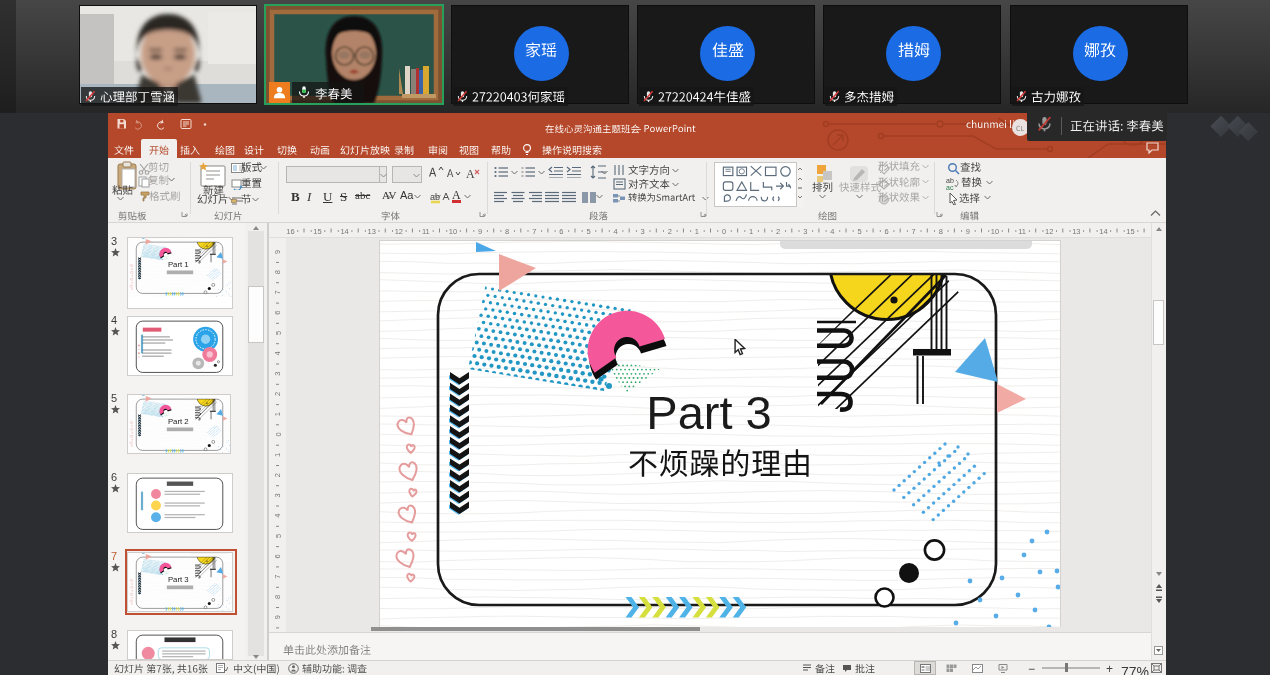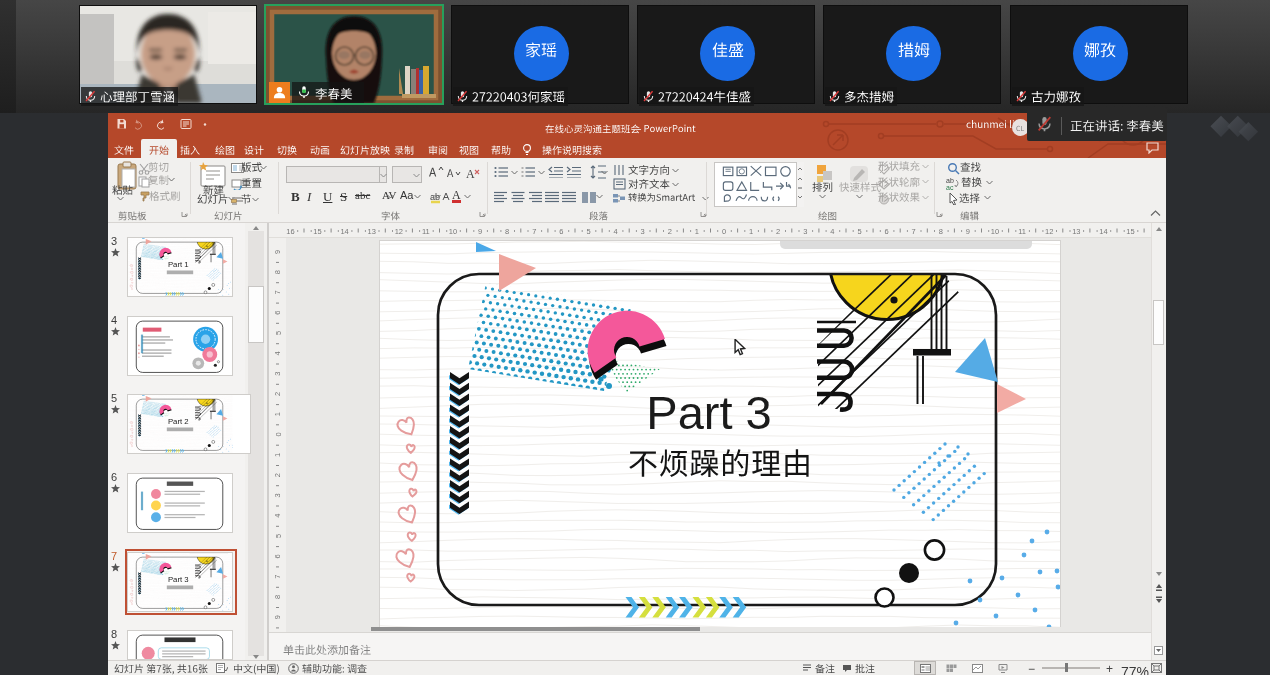--- a/index.html
+++ b/index.html
@@ -1635,21 +1635,21 @@
 <svg class="abs" style="left:520.4px;top:333px;overflow:visible" width="187" height="40">
       <path transform="translate(0,28.5)" d="M16.8 -14.3C20.3 -11.9 24.8 -8.4 27.0 -6.1L28.8 -7.8C26.6 -10.1 22.0 -13.5 18.4 -15.8ZM2.1 -23.1V-20.8H15.4C12.4 -15.7 7.3 -10.6 1.3 -7.6C1.8 -7.1 2.5 -6.2 2.9 -5.7C7.0 -7.9 10.7 -10.9 13.8 -14.4V2.3H16.2V-17.5C17.0 -18.6 17.7 -19.7 18.3 -20.8H27.9V-23.1Z M51.5 -2.7C53.8 -1.3 56.6 1.0 58.0 2.4L59.3 0.6C57.9 -0.8 54.9 -2.9 52.7 -4.3ZM50.0 -14.9V-8.8C50.0 -5.7 49.2 -1.6 42.0 0.8C42.5 1.2 43.1 1.9 43.4 2.4C51.2 -0.4 52.2 -5.0 52.2 -8.8V-14.9ZM41.4 -20.0C41.0 -18.2 40.2 -15.4 39.5 -13.8L40.9 -13.1C41.6 -14.7 42.5 -17.2 43.2 -19.2ZM34.0 -19.1C33.8 -16.7 33.2 -13.6 32.3 -11.8L34.0 -11.1C35.0 -13.1 35.5 -16.3 35.6 -18.9ZM44.4 -18.5V-4.4H46.4V-16.5H55.5V-4.4H57.6V-18.5H51.1L52.2 -21.6H58.9V-23.6H43.1V-21.6H49.9C49.7 -20.6 49.4 -19.4 49.1 -18.5ZM36.9 -25.0V-14.9C36.9 -9.4 36.4 -3.7 32.0 0.6C32.5 1.0 33.2 1.7 33.5 2.2C35.9 -0.2 37.3 -3.0 38.0 -5.9C39.2 -4.4 40.7 -2.3 41.3 -1.2L42.9 -2.9C42.2 -3.7 39.4 -7.3 38.5 -8.2C38.8 -10.4 38.9 -12.7 38.9 -14.9V-25.0Z M65.5 -22.0H70.6V-16.8H65.5ZM78.2 -22.7H84.3V-19.8H78.2ZM76.2 -24.4V-18.2H86.4V-24.4ZM75.2 -15.1H78.9V-11.8H75.2ZM83.7 -15.1H87.5V-11.8H83.7ZM62.6 -0.8 63.1 1.2C65.9 0.3 69.6 -1.0 73.2 -2.2L72.8 -4.0L69.3 -2.9V-8.5H72.5V-10.4H69.3V-14.9H72.5V-23.9H63.8V-14.9H67.5V-2.3L65.4 -1.6V-11.8H63.6V-1.1ZM72.9 -7.9V-5.9H79.1C77.5 -3.6 75.0 -1.4 72.5 -0.3C72.9 0.1 73.6 0.8 73.9 1.3C76.2 0.1 78.7 -2.2 80.3 -4.6V2.4H82.5V-4.9C84.1 -2.4 86.7 -0.0 89.0 1.2C89.3 0.7 90.0 -0.1 90.5 -0.5C88.1 -1.6 85.5 -3.7 83.9 -5.9H90.0V-7.9H82.5V-10.2H89.4V-16.8H81.9V-10.2H80.7V-16.8H73.4V-10.2H80.3V-7.9Z M109.0 -12.7C110.6 -10.5 112.7 -7.5 113.6 -5.7L115.5 -6.9C114.5 -8.6 112.4 -11.5 110.7 -13.7ZM99.6 -25.3C99.4 -23.8 98.9 -21.8 98.4 -20.4H95.0V1.6H97.1V-0.8H105.5V-20.4H100.4C101.0 -21.7 101.5 -23.3 102.0 -24.8ZM97.1 -18.4H103.4V-12.0H97.1ZM97.1 -2.8V-10.0H103.4V-2.8ZM110.3 -25.3C109.4 -21.2 107.8 -17.0 105.7 -14.4C106.2 -14.1 107.2 -13.4 107.6 -13.1C108.6 -14.5 109.6 -16.3 110.4 -18.4H118.1C117.7 -6.4 117.2 -1.7 116.3 -0.7C115.9 -0.3 115.6 -0.2 115.0 -0.2C114.3 -0.2 112.5 -0.2 110.5 -0.4C110.9 0.2 111.2 1.1 111.3 1.8C113.0 1.9 114.7 1.9 115.7 1.8C116.8 1.7 117.5 1.5 118.2 0.6C119.4 -0.9 119.8 -5.5 120.2 -19.3C120.3 -19.6 120.3 -20.5 120.3 -20.5H111.2C111.7 -21.9 112.1 -23.4 112.5 -24.8Z M137.5 -16.2H142.1V-12.3H137.5ZM144.0 -16.2H148.6V-12.3H144.0ZM137.5 -21.8H142.1V-18.0H137.5ZM144.0 -21.8H148.6V-18.0H144.0ZM132.7 -0.7V1.4H152.2V-0.7H144.2V-4.8H151.2V-6.8H144.2V-10.4H150.8V-23.8H135.4V-10.4H141.9V-6.8H135.1V-4.8H141.9V-0.7ZM124.2 -3.0 124.8 -0.7C127.5 -1.6 130.9 -2.8 134.2 -3.8L133.8 -6.0L130.5 -4.9V-12.4H133.5V-14.5H130.5V-21.1H133.9V-23.2H124.6V-21.1H128.3V-14.5H124.9V-12.4H128.3V-4.2C126.8 -3.8 125.4 -3.3 124.2 -3.0Z M159.7 -8.4H167.8V-1.7H159.7ZM178.3 -8.4V-1.7H170.1V-8.4ZM159.7 -10.6V-17.1H167.8V-10.6ZM178.3 -10.6H170.1V-17.1H178.3ZM167.8 -25.2V-19.4H157.4V2.4H159.7V0.5H178.3V2.3H180.6V-19.4H170.1V-25.2Z" fill="#141414"></path>
     </svg>
 <svg class="abs" style="left:626px;top:226px" width="13" height="19" viewBox="0 0 12 17">
       <path d="M1 0 L1 12.2 L3.9 9.6 L5.7 14.1 L7.8 13.2 L6 8.9 L9.8 8.5 Z" fill="#fff" stroke="#222" stroke-width="1.3"></path>
     </svg>
 <div class="abs" style="left:3px;top:122.3px;width:12px;text-align:left;font-size:11px;color:#3b3b3b">3</div>
 <svg class="abs" style="left:3px;top:135.3px" width="9" height="9" viewBox="0 0 10 10">
       <path d="M5 0 l1.3 3.2 3.7.3-2.8 2.3 .9 3.6L5 7.5 1.9 9.4l.9-3.6L0 3.5l3.7-.3Z" fill="#555"></path>
     </svg>
-<div class="abs" style="left:19px;top:124.3px;width:106px;height:60px;background:#fff;border:1px solid #cfcdca;overflow:hidden;">
+<div class="abs" style="left:19px;top:124.3px;width:106px;height:72px;background:#fff;border:1px solid #cfcdca;overflow:hidden;">
 <svg class="abs" style="left:-1px;top:-1px" width="106" height="60" viewBox="0 0 680 387">
         <use href="#slideart"></use>
         <text x="329" y="195" font-family="Liberation Sans" font-size="50" fill="#1b1b1b" text-anchor="middle">Part 1</text>
         <rect x="255" y="216" width="170" height="24" fill="#9a9a9a" opacity="0.8"></rect>
       </svg>
 </div>
 <div class="abs" style="left:3px;top:200.7px;width:12px;text-align:left;font-size:11px;color:#3b3b3b">4</div>
 <svg class="abs" style="left:3px;top:213.7px" width="9" height="9" viewBox="0 0 10 10">
       <path d="M5 0 l1.3 3.2 3.7.3-2.8 2.3 .9 3.6L5 7.5 1.9 9.4l.9-3.6L0 3.5l3.7-.3Z" fill="#555"></path>
     </svg>
@@ -1682,21 +1682,21 @@
           <circle cx="75" cy="240" r="6"></circle>
           <circle cx="75" cy="265" r="4"></circle>
         </g>
 <rect x="88" y="120" width="14" height="120" fill="#2d8ab8" opacity="0.7"></rect>
 </svg>
 </div>
 <div class="abs" style="left:3px;top:279.3px;width:12px;text-align:left;font-size:11px;color:#3b3b3b">5</div>
 <svg class="abs" style="left:3px;top:292.3px" width="9" height="9" viewBox="0 0 10 10">
       <path d="M5 0 l1.3 3.2 3.7.3-2.8 2.3 .9 3.6L5 7.5 1.9 9.4l.9-3.6L0 3.5l3.7-.3Z" fill="#555"></path>
     </svg>
-<div class="abs" style="left:19px;top:281.3px;width:124px;height:60px;background:#fff;border:1px solid #cfcdca;overflow:hidden;">
+<div class="abs" style="left:19px;top:281.3px;width:104px;height:60px;background:#fff;border:1px solid #cfcdca;overflow:hidden;">
 <svg class="abs" style="left:-1px;top:-1px" width="106" height="60" viewBox="0 0 680 387">
         <use href="#slideart"></use>
         <text x="329" y="195" font-family="Liberation Sans" font-size="50" fill="#1b1b1b" text-anchor="middle">Part 2</text>
         <rect x="255" y="216" width="170" height="24" fill="#9a9a9a" opacity="0.8"></rect>
       </svg>
 </div>
 <div class="abs" style="left:3px;top:358px;width:12px;text-align:left;font-size:11px;color:#3b3b3b">6</div>
 <svg class="abs" style="left:3px;top:371px" width="9" height="9" viewBox="0 0 10 10">
       <path d="M5 0 l1.3 3.2 3.7.3-2.8 2.3 .9 3.6L5 7.5 1.9 9.4l.9-3.6L0 3.5l3.7-.3Z" fill="#555"></path>
     </svg>

